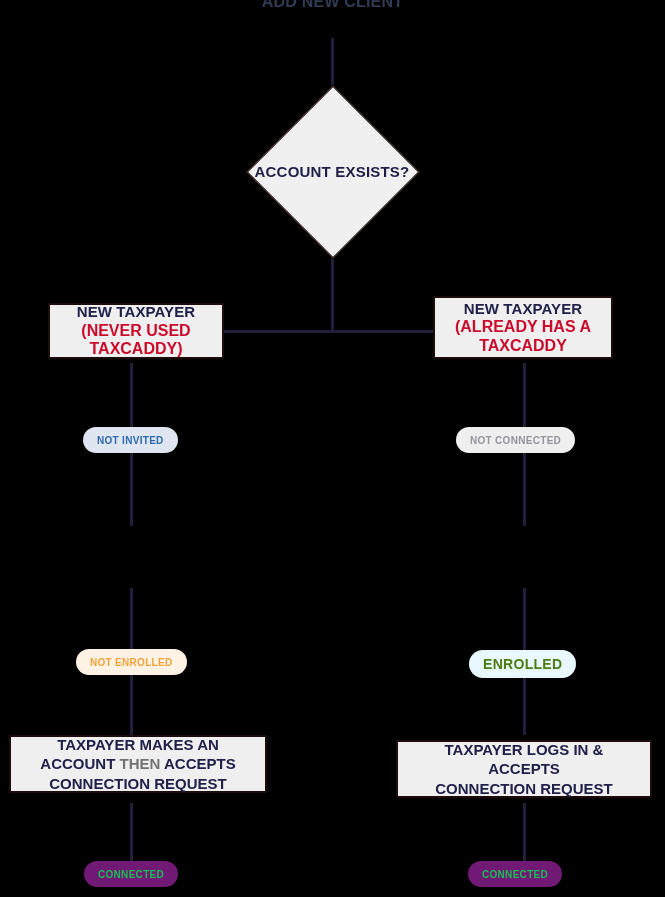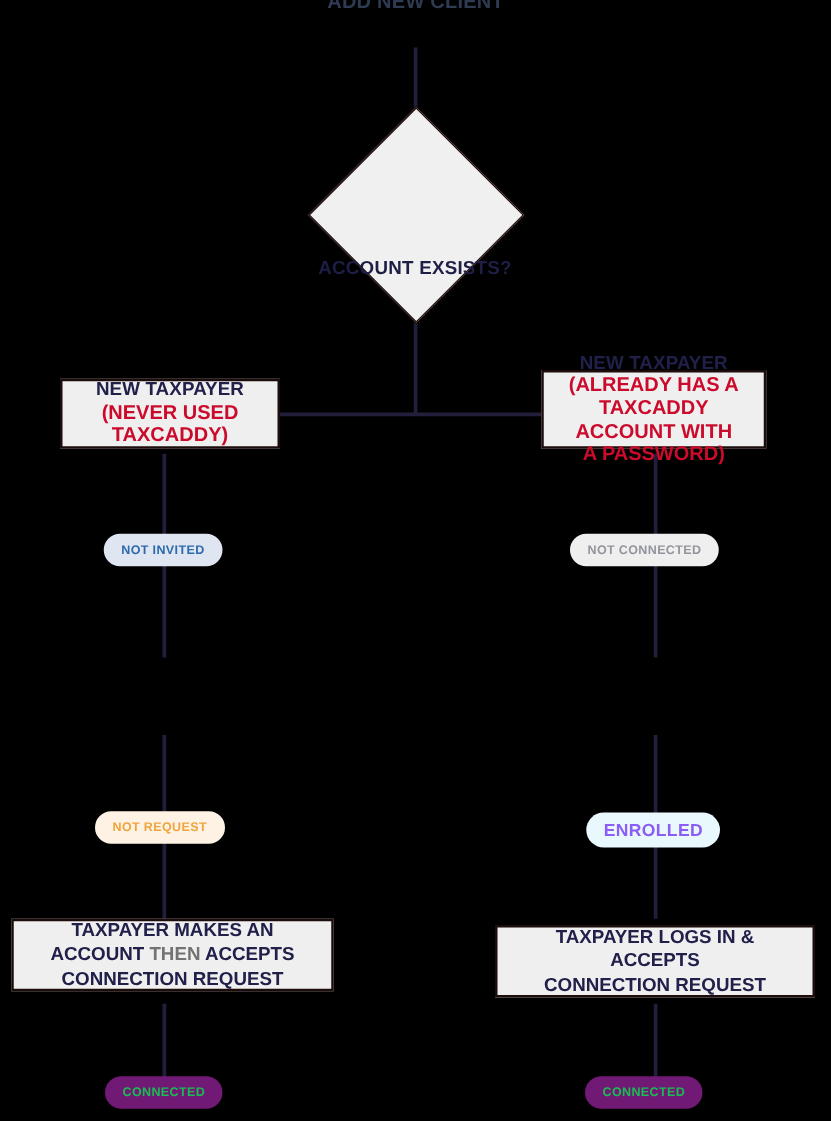--- a/index.html
+++ b/index.html
@@ -62,21 +62,20 @@
     left: 0;
     top: 50%;
     width: 100%;
     transform: translateY(-50%);
     text-align: center;
     color: #1e1e46;
     font-size: 15px;
     font-weight: bold;
     letter-spacing: 0.2px;
     white-space: nowrap;
-    margin-top: 44px;
   }
 
   
   .box {
     position: absolute;
     background: #efefef;
     border: 2px solid #1c0c0c;
     box-sizing: border-box;
     display: flex;
     flex-direction: column;
@@ -120,21 +119,21 @@
     letter-spacing: 0.3px;
     white-space: nowrap;
     z-index: 5;
     box-sizing: border-box;
     padding: 0 14px;
     height: 26px;
   }
   .pill-notinvited   { background: #dfe6f2; color: #2d6aab; }
   .pill-notconnected { background: #efefef; color: #93959c; }
   .pill-notenrolled  { background: #fdf2e3; color: #f0a43c; }
-  .pill-enrolled     { background: #e8f8fd; color: #8b5cf6; font-size: 14px; height: 28px; }
+  .pill-enrolled     { background: #e8f8fd; color: #4d7c0f; font-size: 14px; height: 28px; }
   .pill-connected    { background: #701a75; color: #17bf52; }
 </style>
 </head>
 <body>
 
 <div id="canvas">
 
   <div id="title">ADD NEW CLIENT</div>
 
   <div class="line vline" style="left:331px; top:38px; height:52px;"></div>
@@ -161,28 +160,27 @@
   </div>
 
   <div class="box" style="left:48px; top:303px; width:176px; height:56px;">
     <div class="main">NEW TAXPAYER</div>
     <div class="sub">(NEVER USED TAXCADDY)</div>
   </div>
 
   <div class="box" style="left:433px; top:296px; width:180px; height:63px;">
     <div class="main">NEW TAXPAYER</div>
     <div class="sub">(ALREADY HAS A TAXCADDY</div>
-    <div class="sub" style="margin-top:0;">ACCOUNT WITH A PASSWORD)</div>
   </div>
 
   <div class="pill pill-notinvited" style="left:83px; top:427px;">NOT INVITED</div>
   <div class="pill pill-notconnected" style="left:456px; top:427px;">NOT CONNECTED</div>
 
 
-  <div class="pill pill-notenrolled" style="left:76px; top:649px;">NOT REQUEST</div>
+  <div class="pill pill-notenrolled" style="left:76px; top:649px;">NOT ENROLLED</div>
   <div class="pill pill-enrolled" style="left:469px; top:650px;">ENROLLED</div>
 
   <div class="box" style="left:9px; top:735px; width:258px; height:58px;">
     <div class="multi">TAXPAYER MAKES AN</div>
     <div class="multi"><span>ACCOUNT </span><span class="hl">THEN</span><span> ACCEPTS</span></div>
     <div class="multi">CONNECTION REQUEST</div>
   </div>
 
   <div class="box" style="left:396px; top:740px; width:256px; height:58px;">
     <div class="multi">TAXPAYER LOGS IN &amp; ACCEPTS</div>

